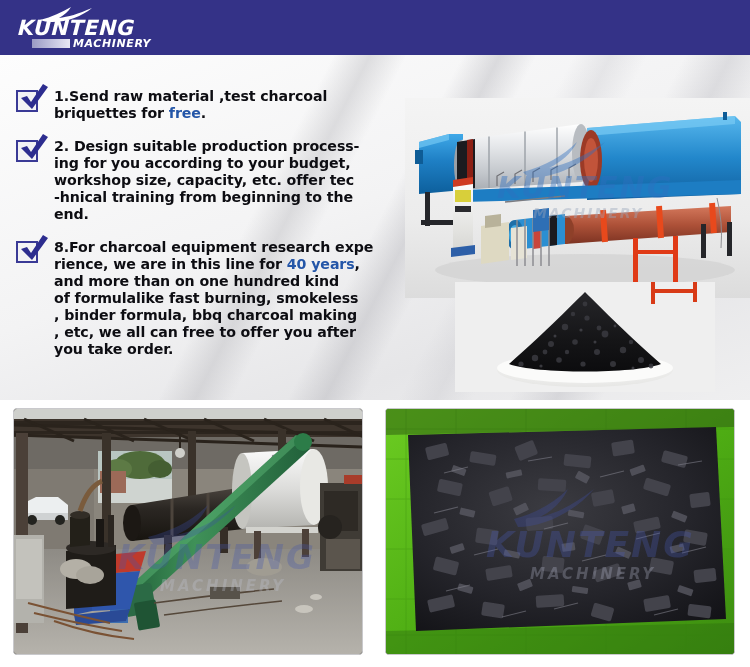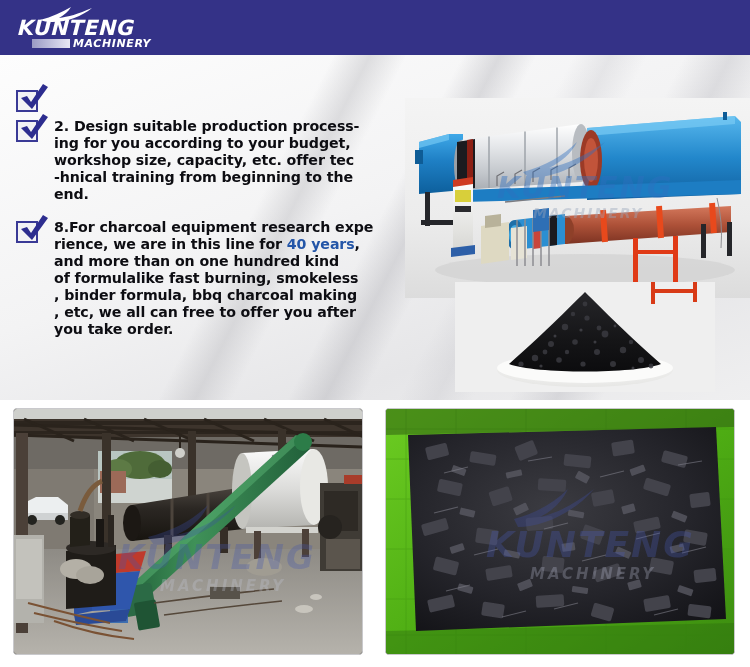--- a/index.html
+++ b/index.html
@@ -132,23 +132,25 @@
 
       <div class="bullet" style="margin-top:29px;margin-left:14px;">
         <div class="chk">
           <div class="chk-box"></div>
           <div class="chk-mark">
             <svg viewBox="0 0 32 30" width="32" height="30">
               <path d="M4 15 L10 13 L14 19 L26 1 L31 4 L15 26 Z" fill="#2d2d8f"></path>
             </svg>
           </div>
         </div>
+        <div class="btxt"><span>1.Send raw material ,test charcoal
+  briquettes for </span><span class="blue">free</span><span>.</span></div>
       </div>
 
-      <div class="bullet" style="margin-left:14px;">
+      <div class="bullet" style="margin-top:12px;margin-left:14px;">
         <div class="chk">
           <div class="chk-box"></div>
           <div class="chk-mark">
             <svg viewBox="0 0 32 30" width="32" height="30">
               <path d="M4 15 L10 13 L14 19 L26 1 L31 4 L15 26 Z" fill="#2d2d8f"></path>
             </svg>
           </div>
         </div>
         <div class="btxt"><span>2. Design suitable production process-
     ing for you according to your budget,

